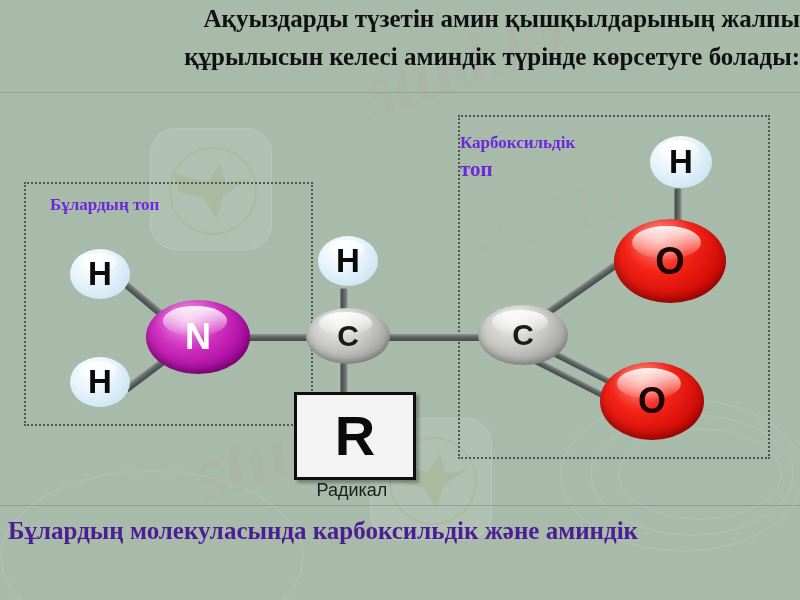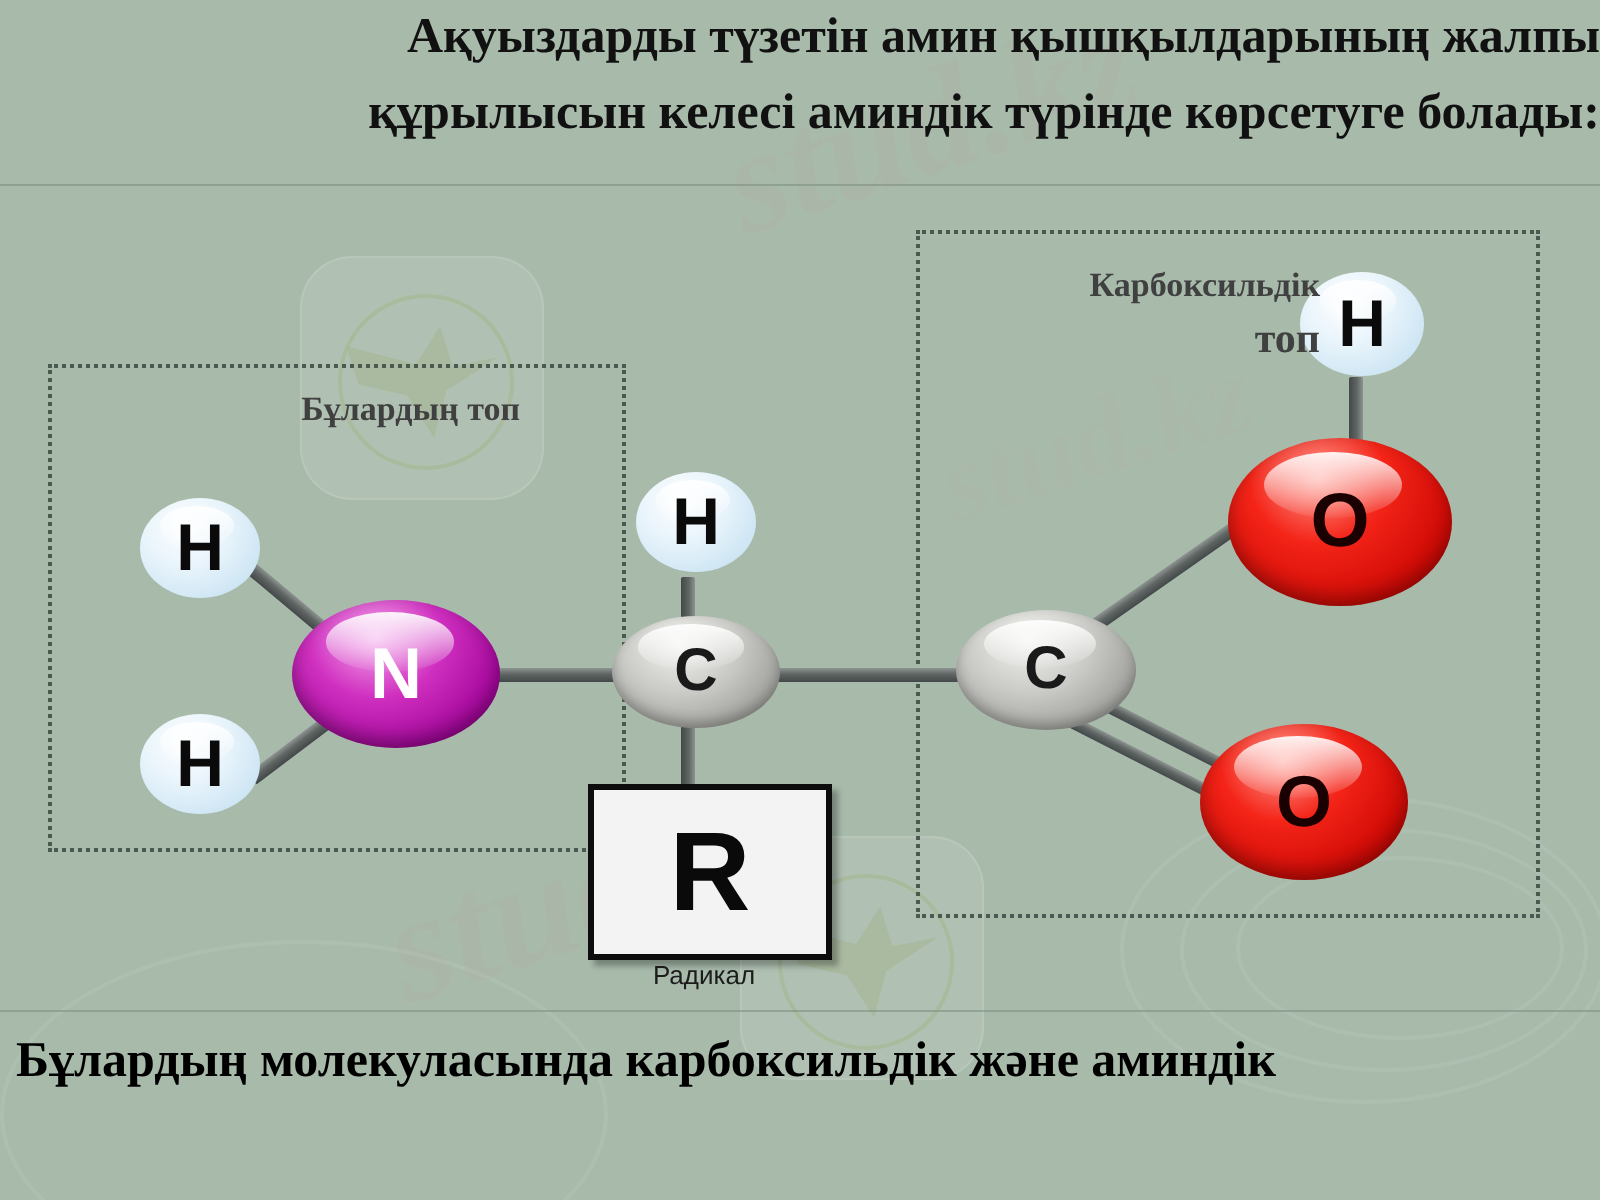--- a/index.html
+++ b/index.html
@@ -91,38 +91,38 @@
   #bottom-block {
     position: absolute;
     left: 8px; top: 512px;
     width: 792px;
     z-index: 6;
   }
   #bottom-block .line {
     font-family: "Liberation Serif", serif;
     font-weight: bold;
     font-size: 25px;
-    color: #000000;
+    color: #4c1d95;
     line-height: 38px;
     white-space: nowrap;
   }
   #bottom-block .line.second { padding-left: 10px; }
 
   
   .group-box {
     position: absolute;
     border: 2px dotted #4a5a50;
     z-index: 2;
   }
   .group-label {
     position: absolute;
     font-family: "Liberation Serif", serif;
     font-weight: bold;
-    color: #404040;
-    text-align: right;
+    color: #6d28d9;
+    text-align: left;
     z-index: 7;
     line-height: 26px;
   }
 
   
   .bond {
     position: absolute;
     background: linear-gradient(to bottom, #8e9491 0%, #5f6562 45%, #43494a 100%);
     transform-origin: 0 50%;
     z-index: 3;
@@ -186,21 +186,21 @@
     font-weight: bold;
     font-size: 56px;
     color: #0a0a0a;
     line-height: 1;
   }
   #radical-caption {
     position: absolute;
     width: 160px;
     text-align: center;
     font-family: "Liberation Sans", sans-serif;
-    font-size: 13px;
+    font-size: 18px;
     color: #1c1c1c;
     z-index: 6;
   }
 </style>
 </head>
 <body style="background: rgb(168, 187, 171);">
 
 <div id="slide" style="background: rgb(168, 187, 171);">
 
   <div class="wm wm-logo" style="left:150px; top:128px;">

